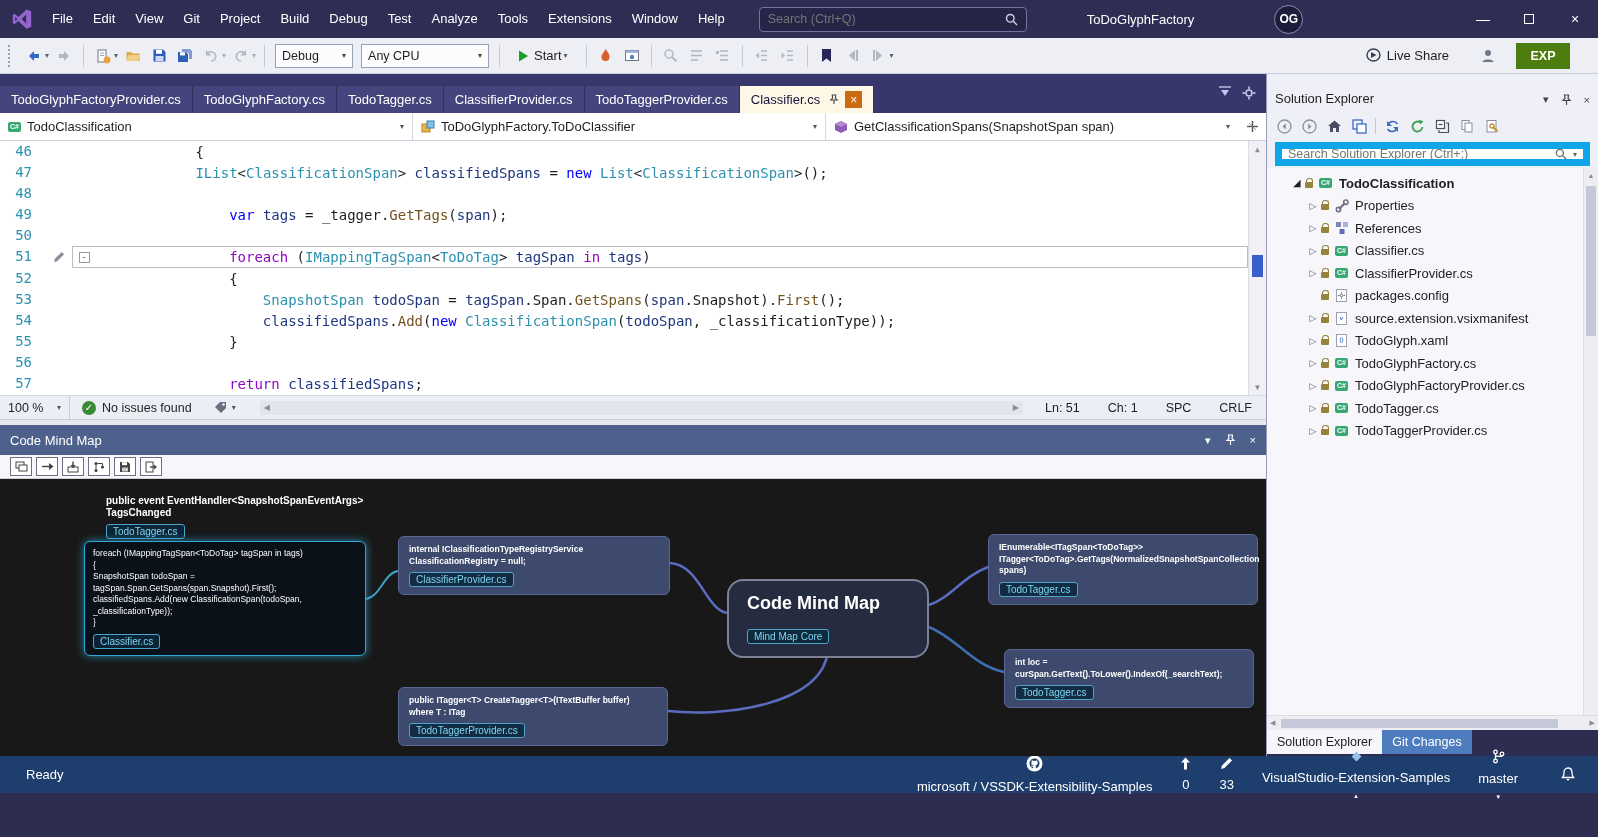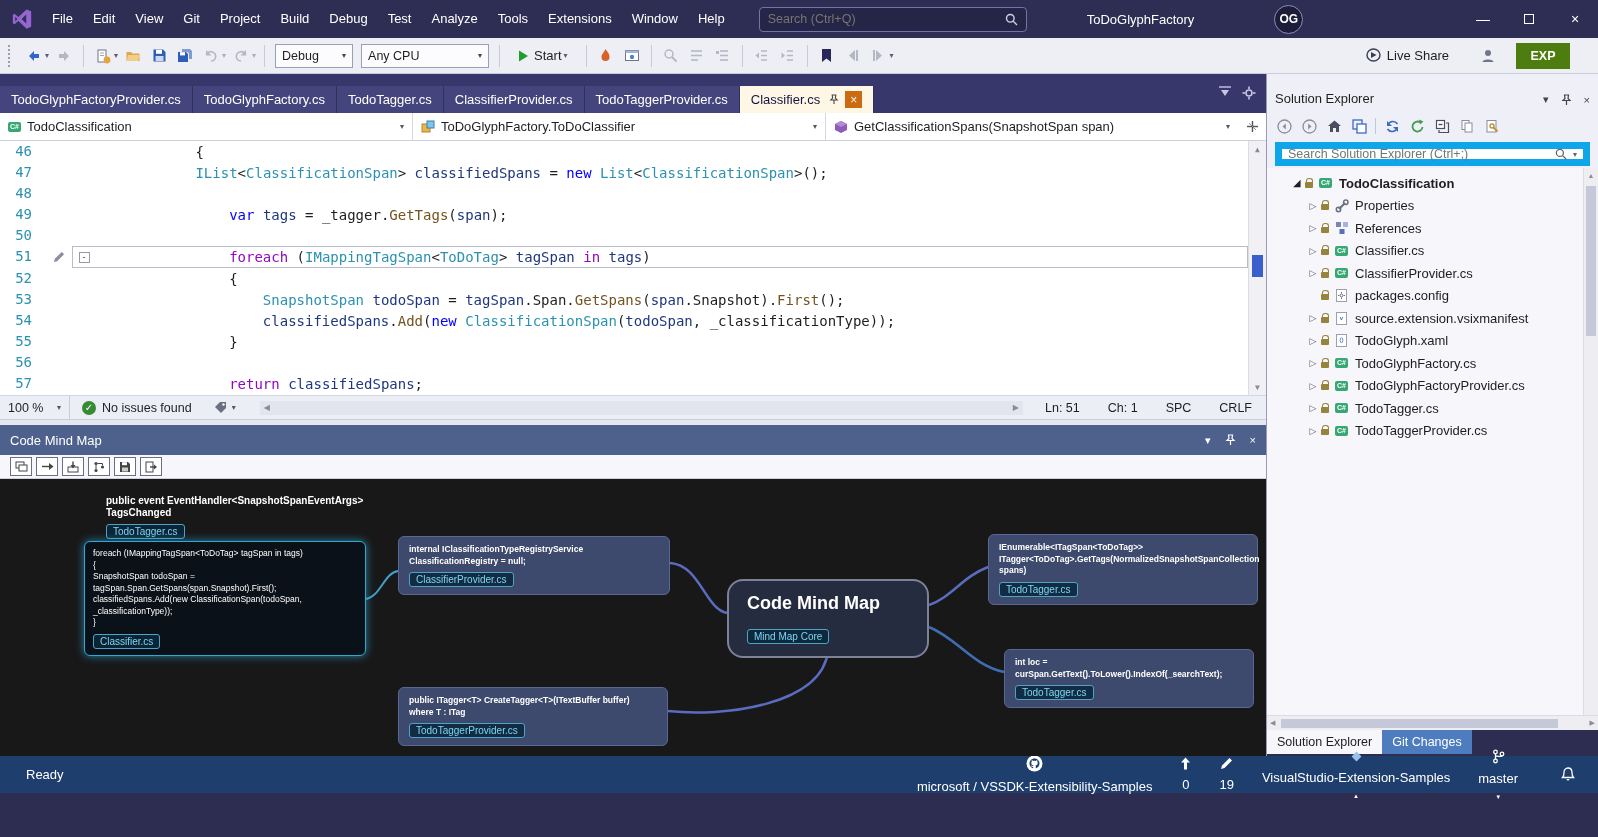--- a/index.html
+++ b/index.html
@@ -888,21 +888,21 @@
     <span class="sbgroup">
       <svg class="icon-svg" width="11" height="13" viewBox="0 0 11 13">
           <path fill="#fff" d="M5.5 0.5 L10 5.5 H7 V12.5 H4 V5.5 H1 Z"></path>
         </svg>
       <span>0</span>
     </span>
     <span class="sbgroup">
       <svg class="icon-svg" width="13" height="13" viewBox="0 0 13 13">
           <path fill="#fff" d="M1 12 L2 8.5 L9.5 1 L12 3.5 L4.5 11 Z"></path>
         </svg>
-      <span>19</span>
+      <span>33</span>
     </span>
     <span class="sbgroup">
       <svg class="icon-svg" width="13" height="13" viewBox="0 0 13 13">
           <rect x="3" y="3" width="7" height="7" fill="#9ac1e8" transform="rotate(45 6.5 6.5)"></rect>
         </svg>
       <span>VisualStudio-Extension-Samples</span>
       <span class="sb-caret">▴</span>
     </span>
     <span class="sbgroup">
       <svg class="icon-svg" width="13" height="15" viewBox="0 0 13 15">

